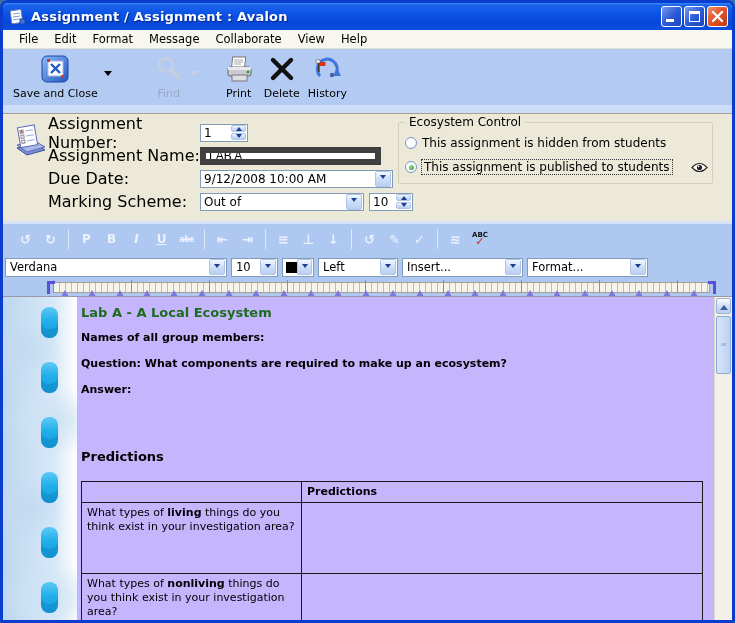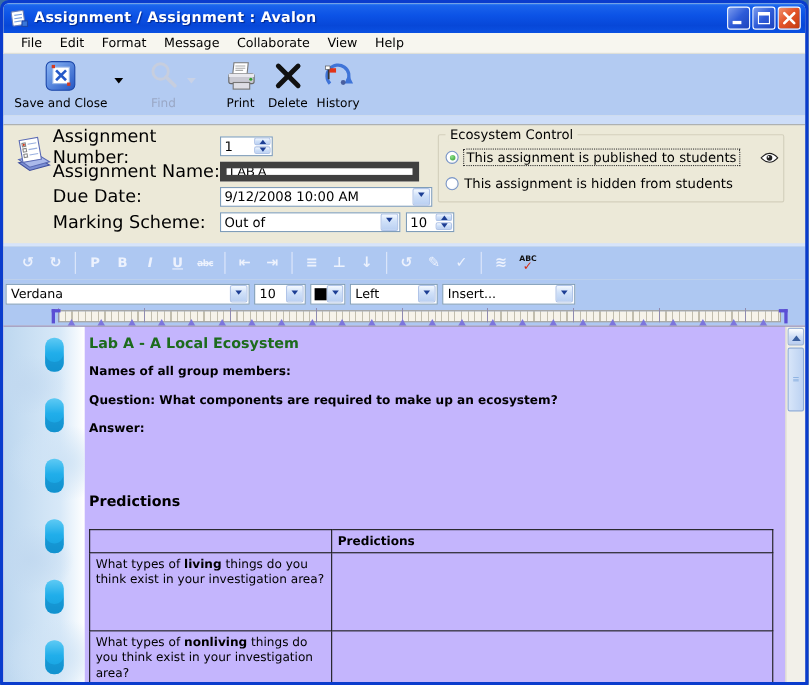--- a/index.html
+++ b/index.html
@@ -223,21 +223,21 @@
           <line x1="11" y1="10" x2="20" y2="19" stroke="#2458c8" stroke-width="2.4"></line>
           <line x1="20" y1="10" x2="11" y2="19" stroke="#2458c8" stroke-width="2.4"></line>
           <rect x="7" y="5" width="3" height="3" fill="#d43a1f"></rect>
           <rect x="21" y="21" width="3" height="3" fill="#d43a1f"></rect>
         </svg>
       </span>
       <span class="tlabel">Save and Close</span>
     </div>
     <span class="drop-arrow"></span>
 
-    <div class="tbtn disabled" style="margin-left:22px;">
+    <div class="tbtn disabled" style="margin-left:42px;">
       <span class="ticon">
         <svg width="30" height="30" viewBox="0 0 30 30">
           <circle cx="12" cy="11" r="7" fill="none" stroke="#c7cede" stroke-width="2.6"></circle>
           <line x1="17" y1="16" x2="25" y2="24" stroke="#c7cede" stroke-width="3.4" stroke-linecap="round"></line>
         </svg>
       </span>
       <span class="tlabel">Find</span>
     </div>
     <span class="drop-arrow pale"></span>
 
@@ -347,33 +347,33 @@
                 <span class="tri-dn"></span>
               </span>
           </span>
         </div>
       </div>
     </div>
 
     <div class="groupbox">
       <span class="legend">Ecosystem Control</span>
       <div class="radio-row">
+        <span class="radio"></span>
+        <span class="radio-label">This assignment is hidden from students</span>
+      </div>
+      <div class="radio-row">
         <span class="radio checked"></span>
         <span class="radio-label focused">This assignment is published to students</span>
         <span class="eye-wrap">
           <svg width="17" height="11" viewBox="0 0 17 11">
             <path d="M1 5.5 Q 8.5 -2.5 16 5.5 Q 8.5 13.5 1 5.5 Z" fill="#fff" stroke="#222" stroke-width="1.1"></path>
             <circle cx="8.5" cy="5.5" r="2.6" fill="#222"></circle>
             <circle cx="7.6" cy="4.6" r=".8" fill="#fff"></circle>
           </svg>
         </span>
-      </div>
-      <div class="radio-row">
-        <span class="radio"></span>
-        <span class="radio-label">This assignment is hidden from students</span>
       </div>
     </div>
   </div>
 
   <div class="gap-strip"></div>
 
   <div class="fmtbar">
     <span class="fmt-icon">↺</span>
     <span class="fmt-icon">↻</span>
     <span class="fmt-sep"></span>
@@ -425,20 +425,26 @@
       <span class="combo-btn">
           <span class="tri-dn"></span>
         </span>
     </div>
     <div class="combo" style="width:121px;">
       <span class="cval">Insert...</span>
       <span class="combo-btn">
           <span class="tri-dn"></span>
         </span>
     </div>
+    <div class="combo" style="width:121px;">
+      <span class="cval">Format...</span>
+      <span class="combo-btn">
+          <span class="tri-dn"></span>
+        </span>
+    </div>
   </div>
 
   <div class="rulerrow">
     <div class="ruler-strip"></div>
     <div class="tallticks"></div>
     <div class="ruler-tabstops">
         <span class="tri"></span>
         <span class="tri"></span>
         <span class="tri"></span>
         <span class="tri"></span>

